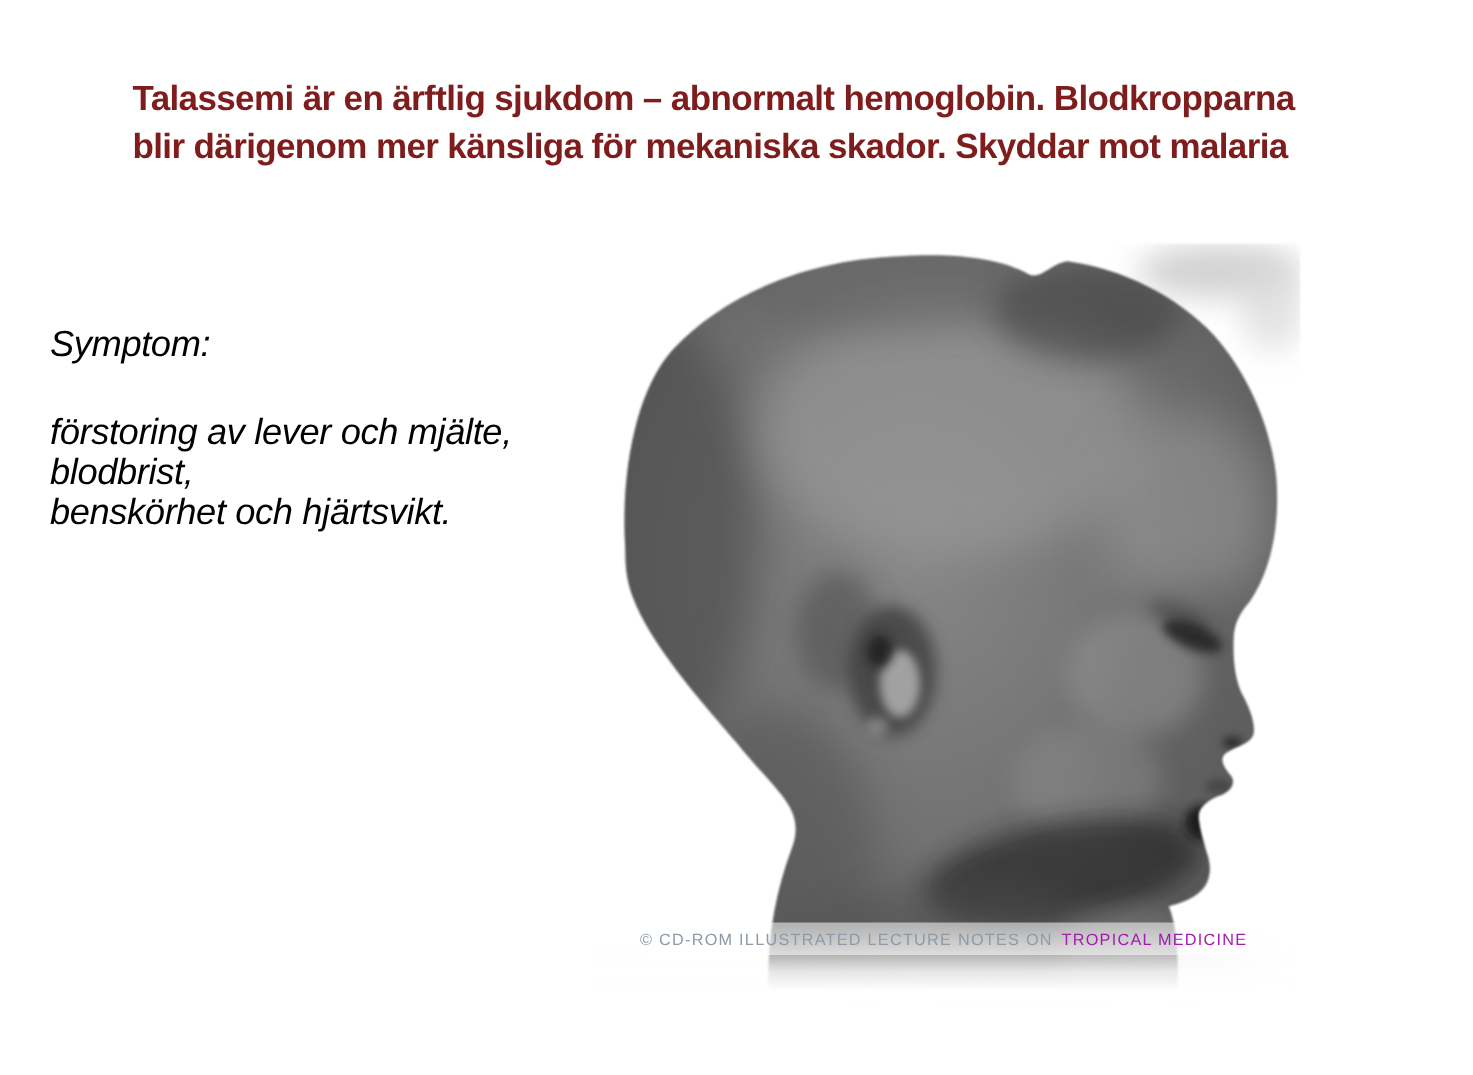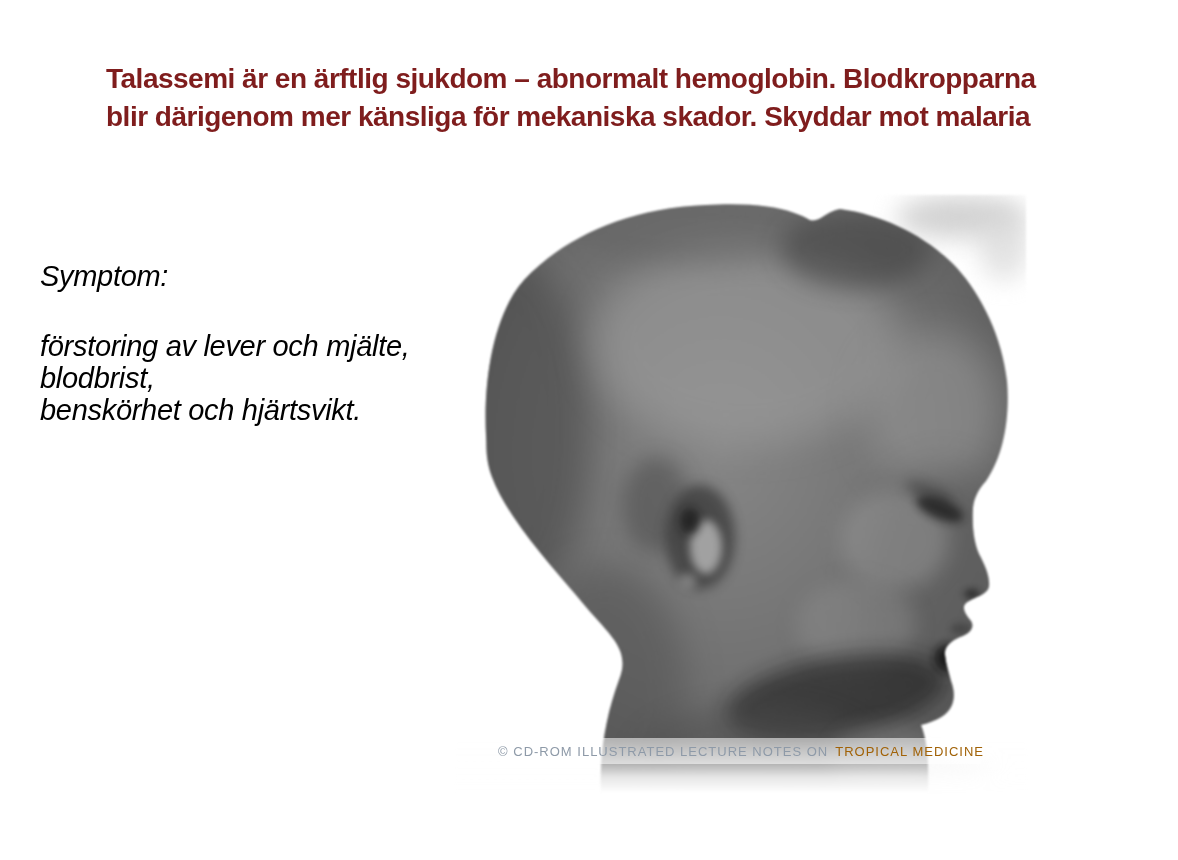--- a/index.html
+++ b/index.html
@@ -33,21 +33,21 @@
     line-height: 32px;
     letter-spacing: -0.3px;
     color: #000;
     font-style: italic;
   }
   .sym-heading { margin: 0 0 38px 0; }
   .sym-note    { margin: 32px 0 0 0; }
 
   .photo {
     position: absolute;
-    left: 456px; top: 195px;
+    left: 470px; top: 195px;
     width: 570px; height: 610px;
     margin: 0;
   }
   .photo svg {
     position: absolute;
     left: 0; top: 0;
     filter: blur(1px);
   }
   .caption-bar {
     position: absolute;
@@ -56,21 +56,21 @@
     background: rgba(255,255,255,0.55);
     display: flex;
     align-items: center;
     justify-content: center;
     font-size: 13px;
     letter-spacing: 1px;
     white-space: nowrap;
     font-weight: normal;
   }
   .cap-main  { color: #8e9aa8; }
-  .cap-light { color: #a16207; margin-left: 7px; }
+  .cap-light { color: #a21caf; margin-left: 7px; }
 </style>
 </head>
 <body>
 
 <main class="slide">
 
   <header class="title">
     <div class="title-line">Talassemi är en ärftlig sjukdom – abnormalt hemoglobin. Blodkropparna</div>
     <div class="title-line">blir därigenom mer känsliga för mekaniska skador. Skyddar mot malaria</div>
   </header>

